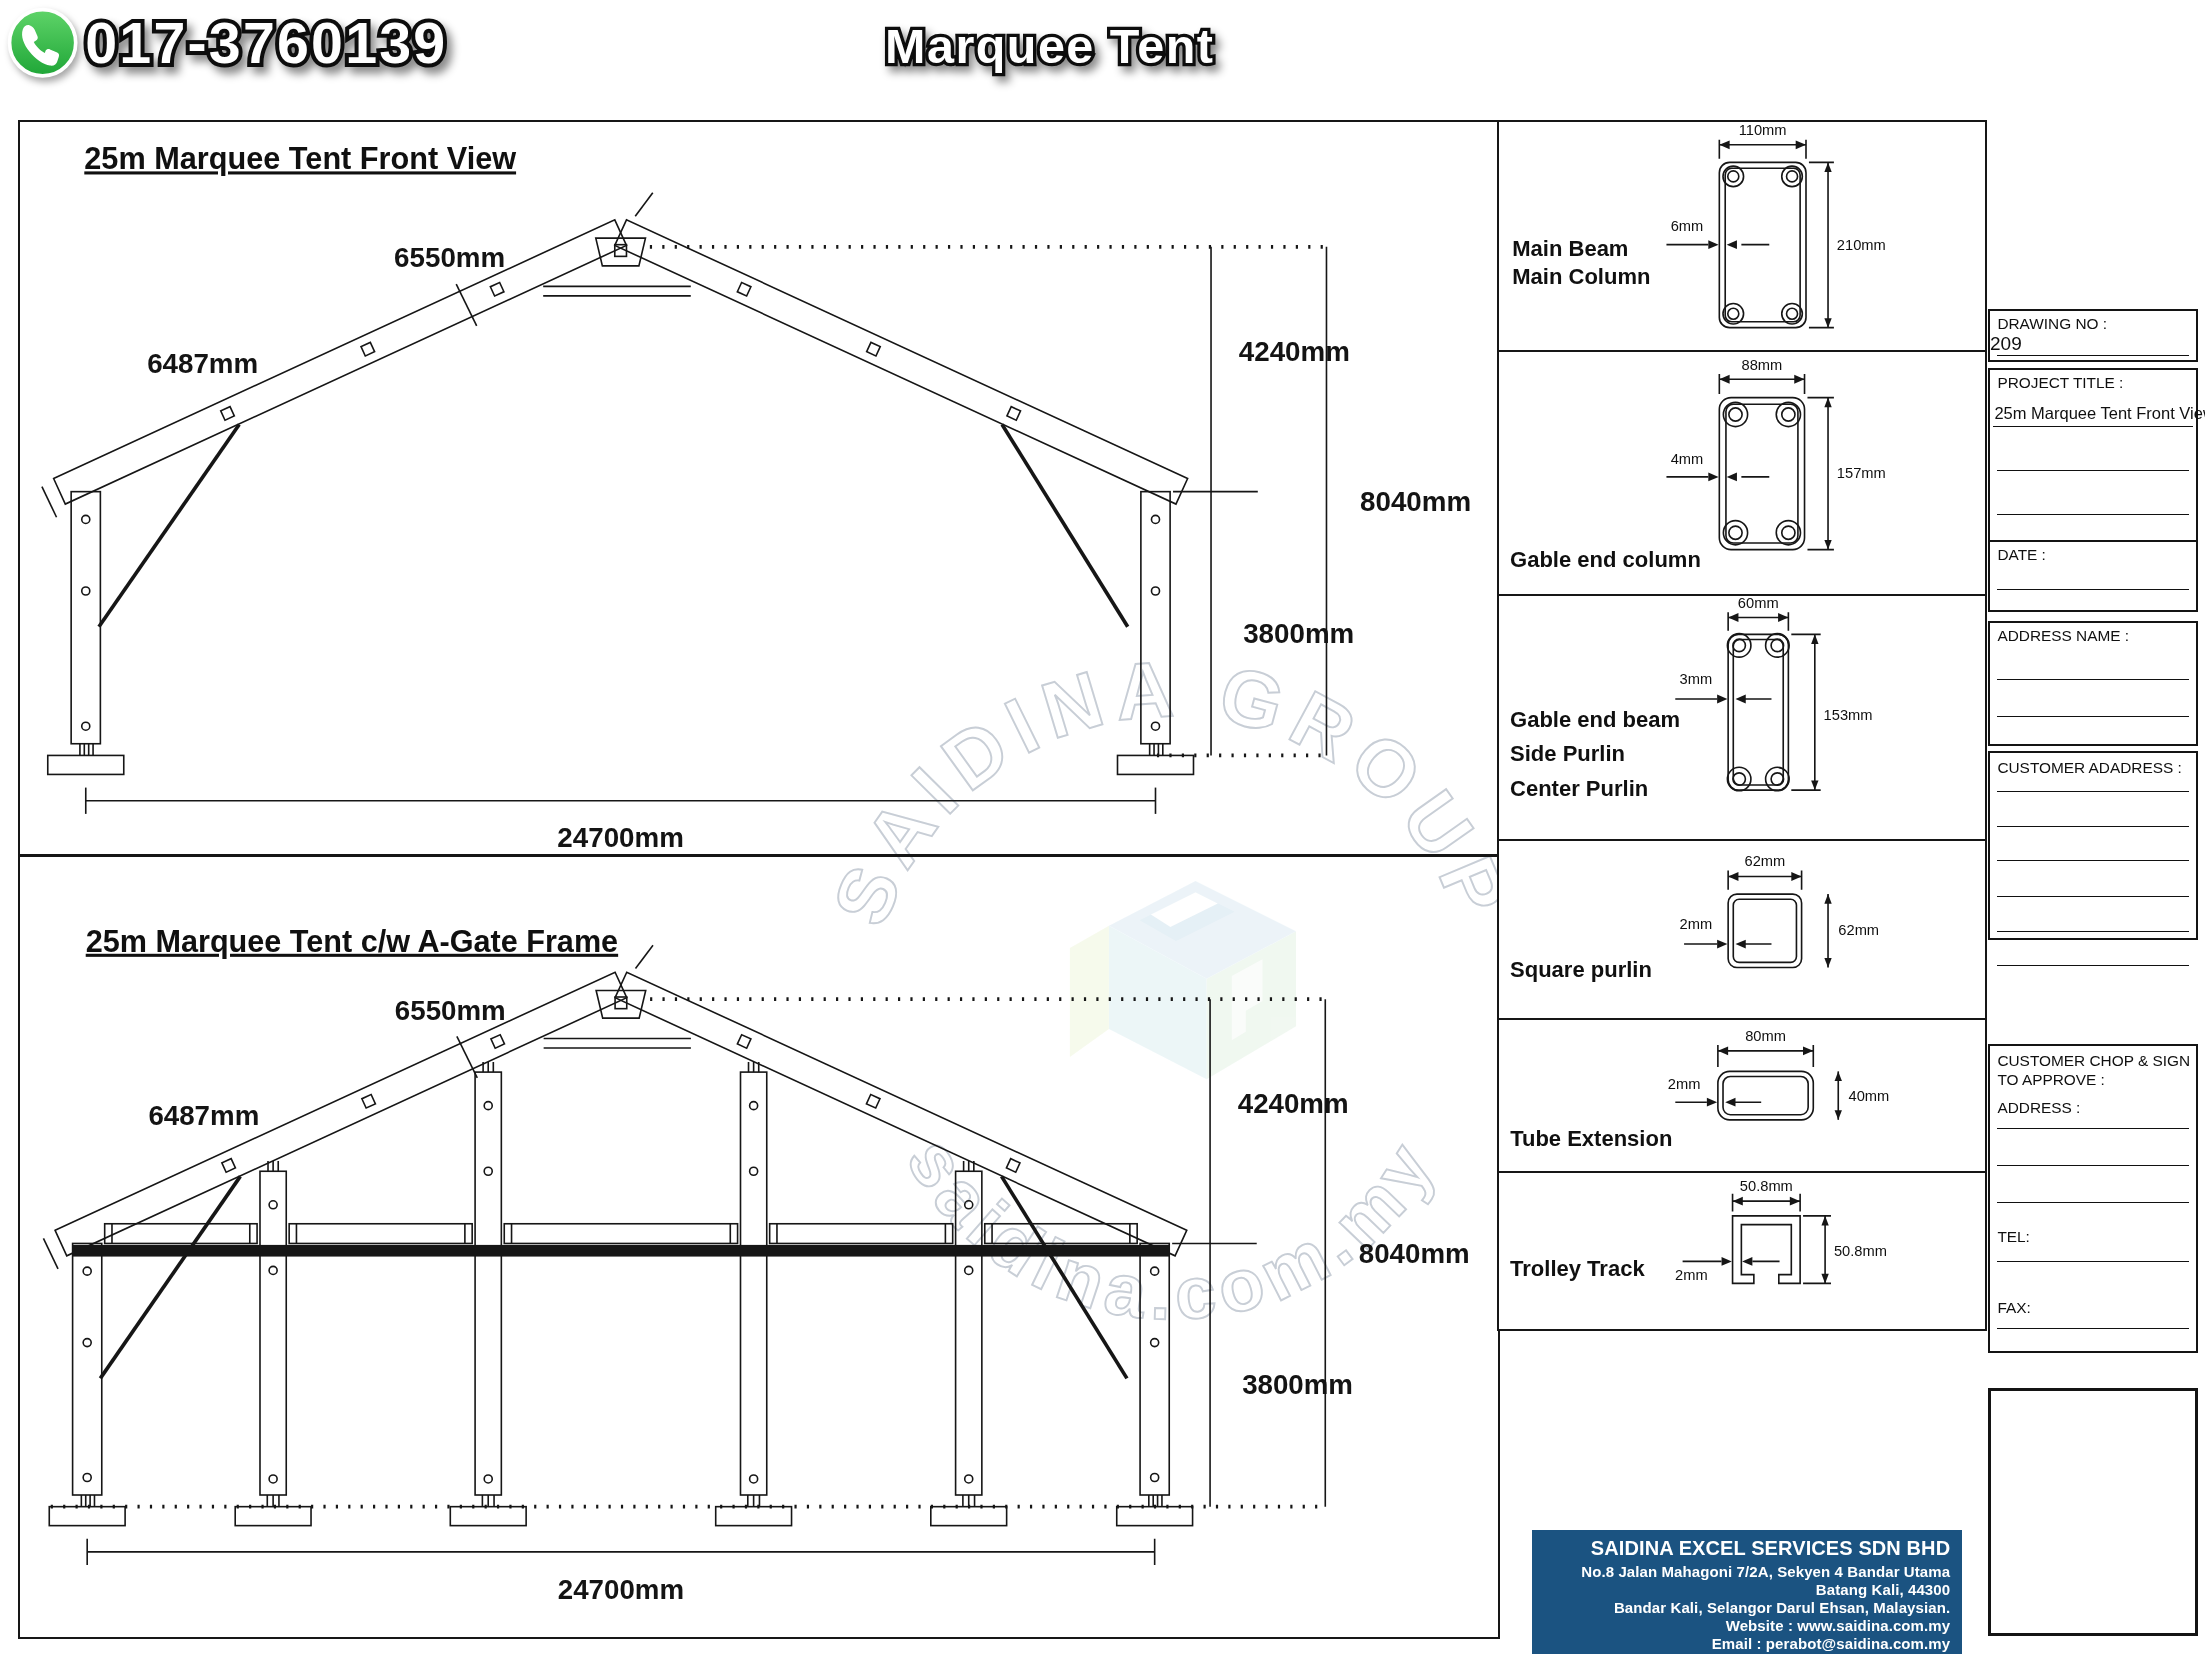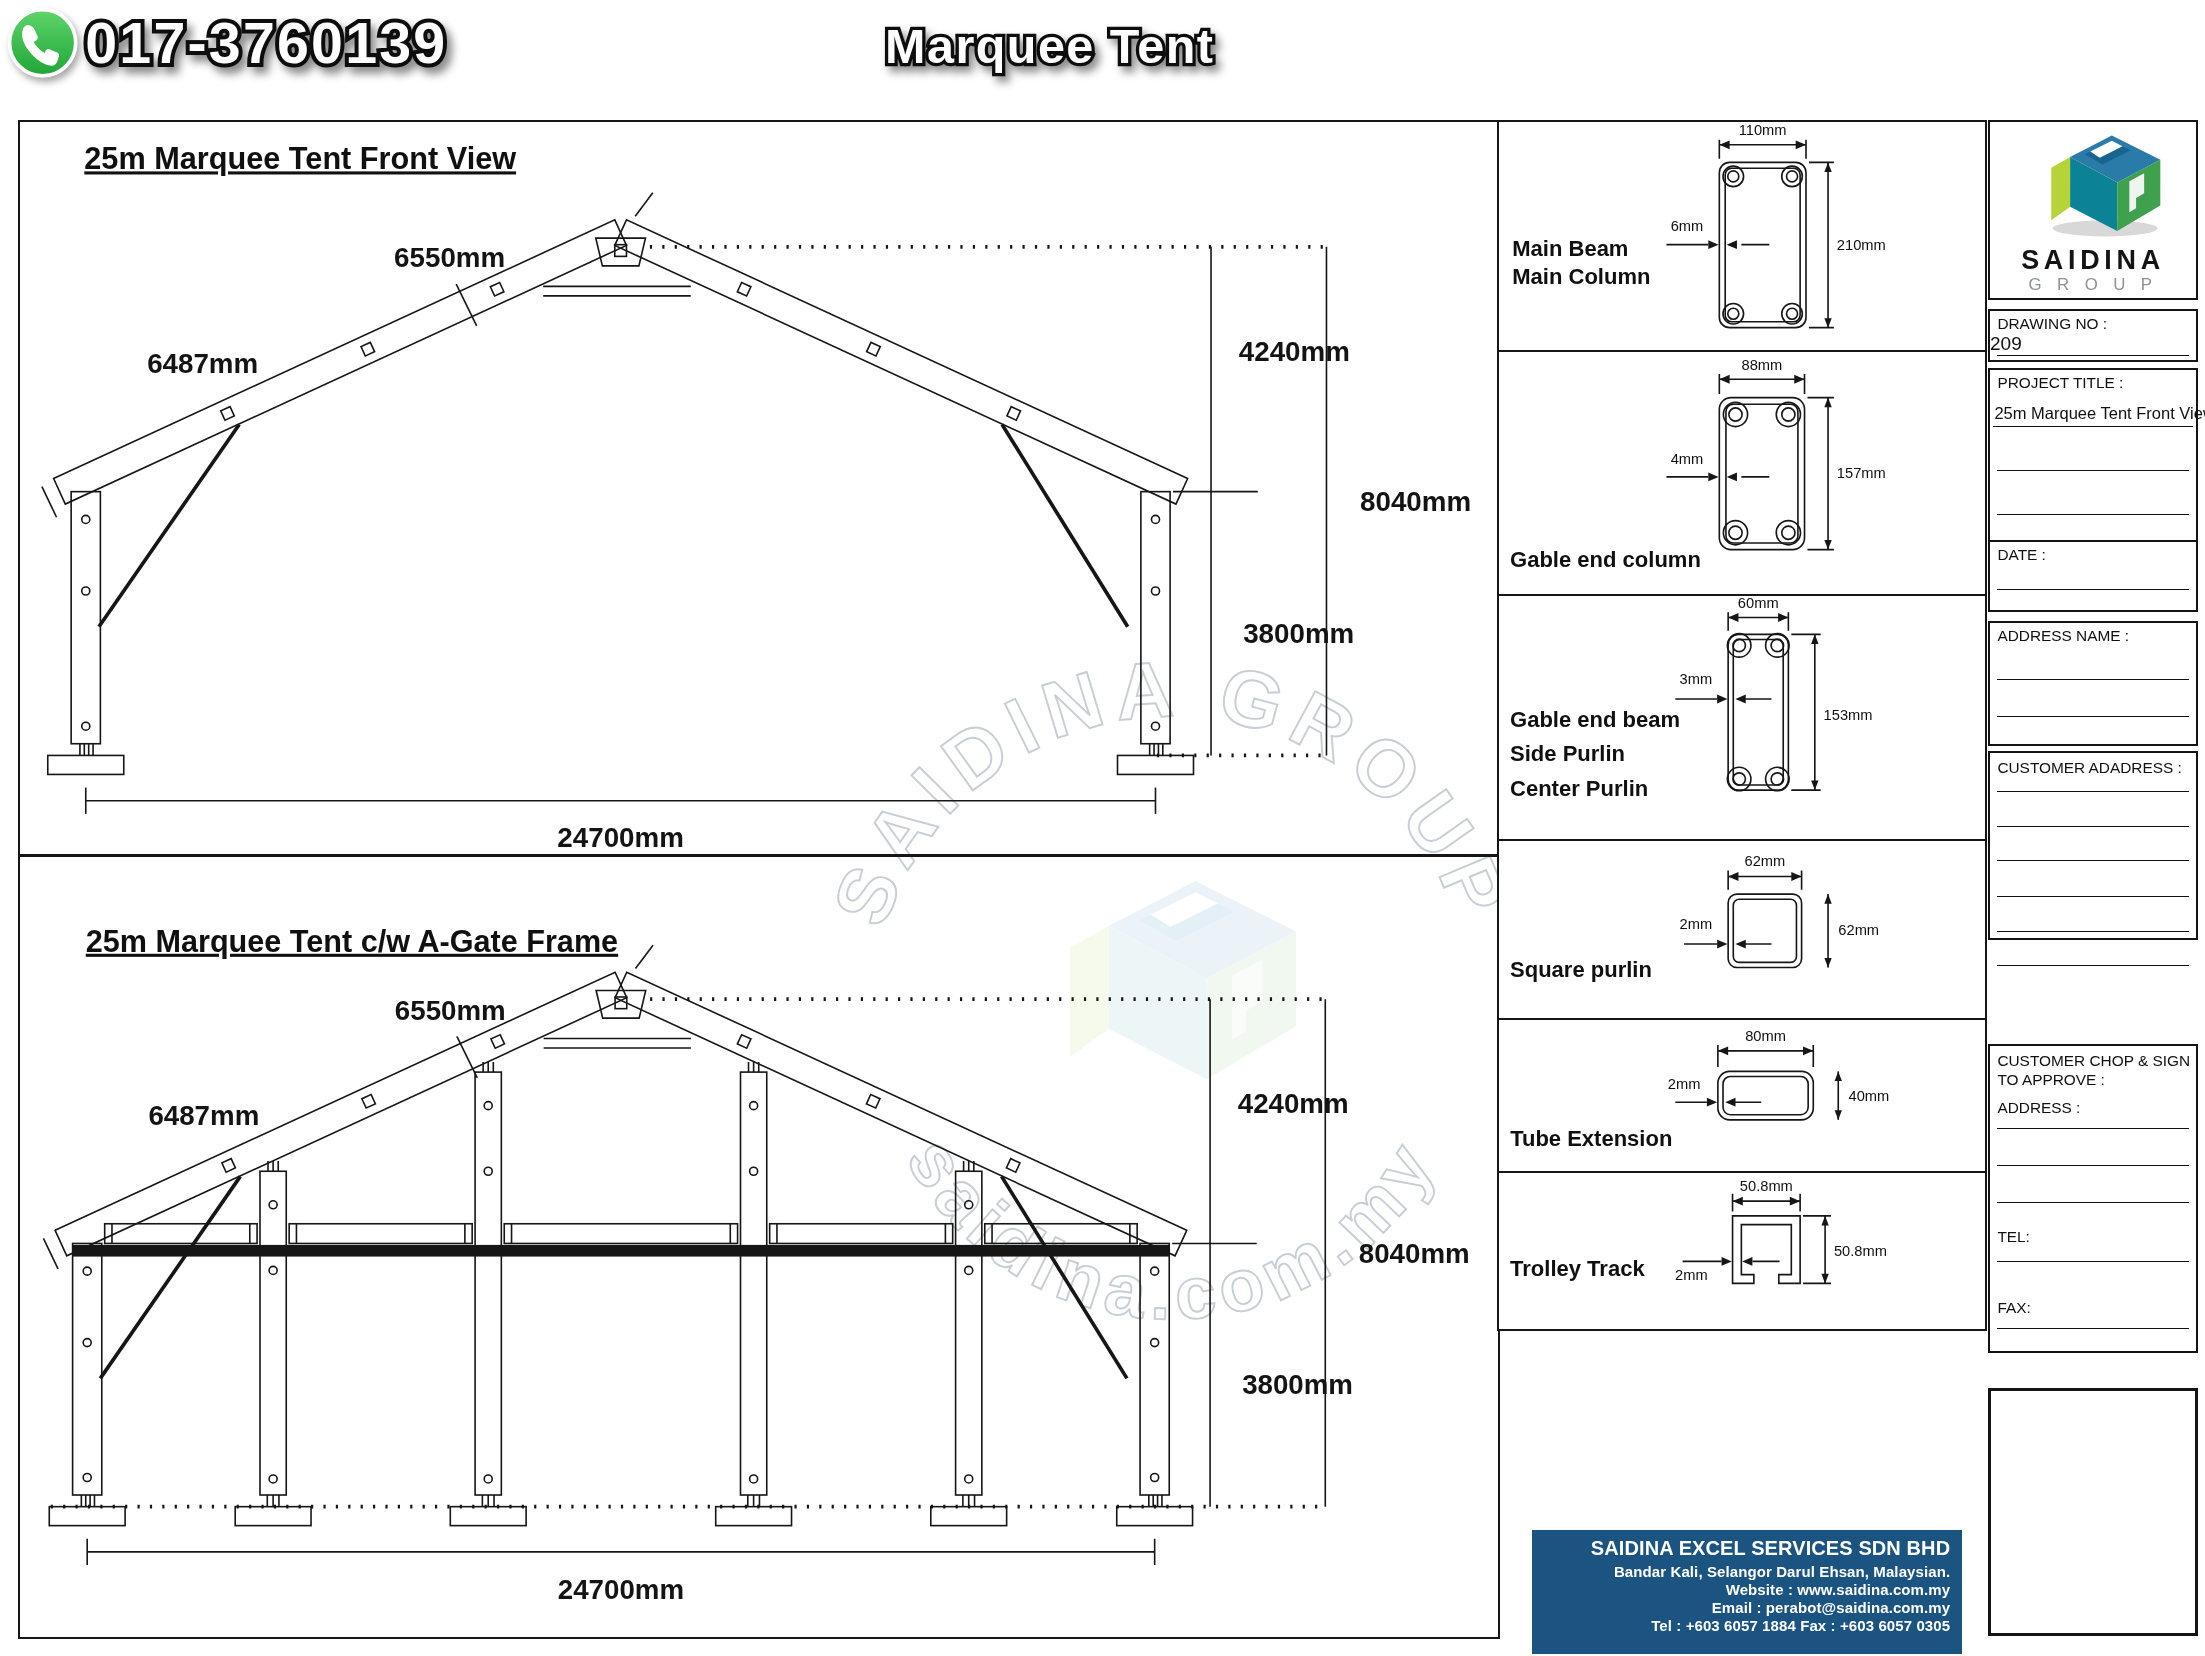--- a/index.html
+++ b/index.html
@@ -408,36 +408,20 @@
       </g>
       <text class="dimtxt" x="364" y="24" text-anchor="middle">50.8mm</text>
       <text class="dimtxt" x="456" y="112">50.8mm</text>
       <text class="dimtxt" x="262" y="146" text-anchor="middle">2mm</text>
     </svg>
   </div>
 </div>
 
 <div id="tb">
 
-  <div class="tbx" style="top:0;height:180px">
-    <svg width="206" height="175" viewBox="0 0 280 260" style="display:block;margin:0 auto">
-      <g transform="translate(18,6)">
-        <ellipse cx="140" cy="152" rx="78" ry="12" fill="#d8d8d8"></ellipse>
-        <polygon points="60,62 88,46 88,120 60,140" fill="#b6d438"></polygon>
-        <polygon points="88,46 158,84 158,156 88,120" fill="#0c8296"></polygon>
-        <polygon points="158,84 222,50 222,118 158,156" fill="#3fa14e"></polygon>
-        <polygon points="88,46 150,14 222,50 158,84" fill="#2a7ba8"></polygon>
-        <polygon points="110,42 150,22 178,36 136,57" fill="#19648e"></polygon>
-        <polygon points="118,38 150,22 166,30 132,47" fill="#ffffff"></polygon>
-        <polygon points="176,82 198,70 198,100 186,107 186,122 176,128" fill="#eef4ee"></polygon>
-      </g>
-      <text x="140" y="218" text-anchor="middle" font-size="40" font-weight="bold" letter-spacing="7" fill="#141414">SAIDINA</text>
-      <text x="140" y="250" text-anchor="middle" font-size="25" letter-spacing="8" fill="#8d9296">G R O U P</text>
-    </svg>
-  </div>
 
   <div class="tbx" style="top:189px;height:53px">
     <div class="tlab" style="top:4.4px">DRAWING NO :</div>
     <div class="tval" style="top:22px;left:0;right:0;text-align:left;font-size:19px">209</div>
     <div class="tline" style="top:44px"></div>
   </div>
 
   <div class="tbx" style="top:248px;height:198px">
     <div class="tlab" style="top:4.4px">PROJECT TITLE :</div>
     <div class="tval" style="top:34px;left:4.4px;right:1.5px;font-size:16.5px;white-space:nowrap">25m Marquee Tent Front View</div>
@@ -478,18 +462,19 @@
     <div class="tline" style="top:215px"></div>
     <div class="tlab" style="top:253px">FAX:</div>
     <div class="tline" style="top:282px"></div>
   </div>
 
   <div class="tbx" style="top:1268px;height:248px;border-width:3.7px"></div>
 </div>
 
 <div id="company" style="background: rgb(27, 83, 129); padding-left: 12px;">
   <div class="cname">SAIDINA EXCEL SERVICES SDN BHD</div>
+  <div class="cline">No.8 Jalan Mahagoni 7/2A, Sekyen 4 Bandar Utama Batang Kali, 44300</div>
   <div class="cline">Bandar Kali, Selangor Darul Ehsan, Malaysian.</div>
   <div class="cline">Website : www.saidina.com.my</div>
   <div class="cline">Email : perabot@saidina.com.my</div>
   <div class="cline">Tel : +603 6057 1884   Fax : +603 6057 0305</div>
 </div>
 
 
 </body></html>

